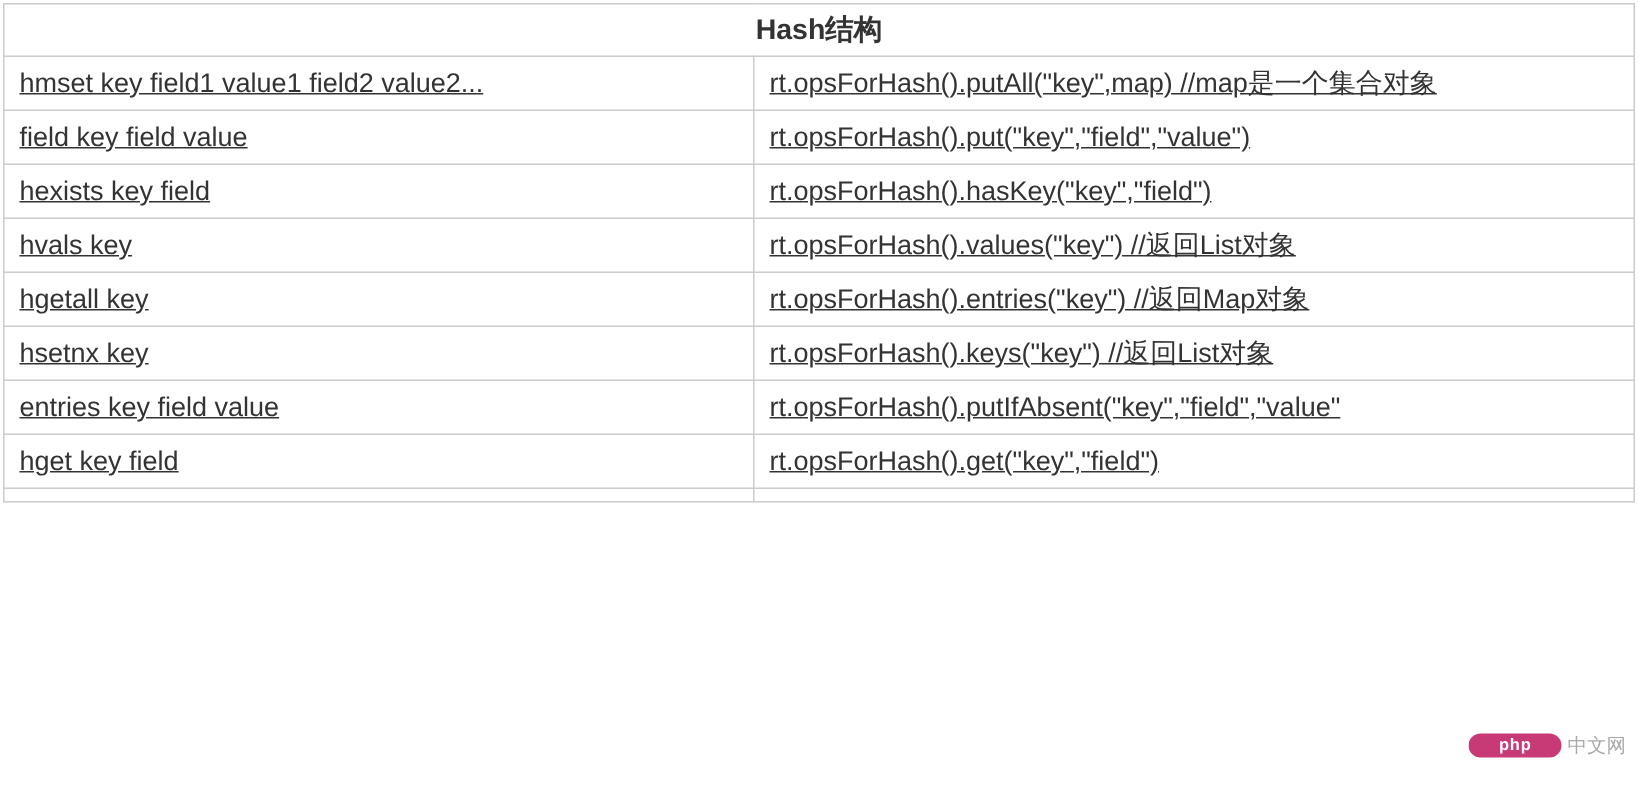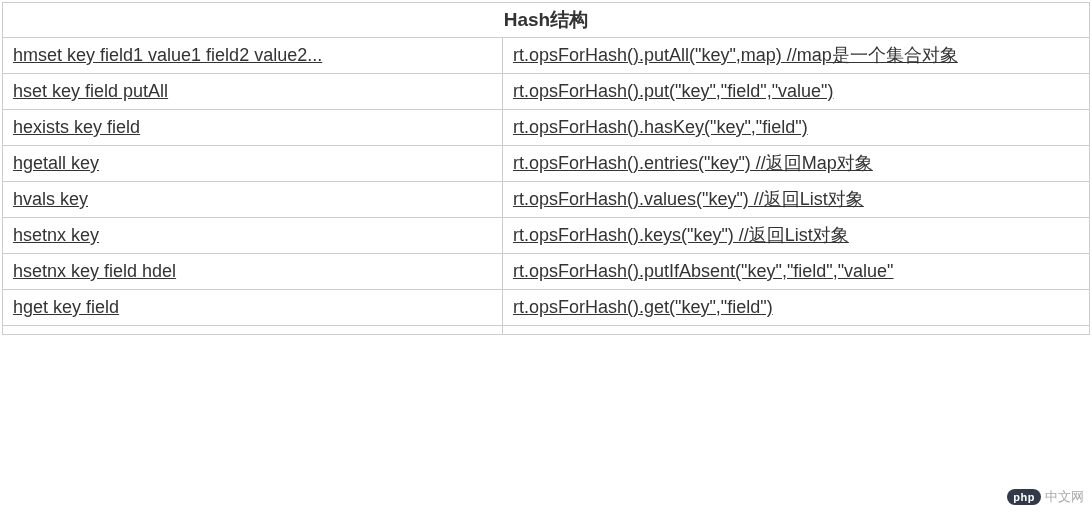--- a/index.html
+++ b/index.html
@@ -47,25 +47,25 @@
       bottom: 20px;
       right: 8px;
       display: flex;
       align-items: center;
       gap: 4px;
       font-size: 13px;
       color: #999;
       opacity: 0.85;
     }
     .watermark-badge {
-      background: #0f172a;
+      background: #be185d;
       color: #fff;
       font-weight: bold;
       font-size: 11px;
-      padding: 2px 6px;
+      padding: 2px 20px;
       border-radius: 10px;
       letter-spacing: 0.5px;
     }
   </style>
 </head>
 <body>
 
 <table>
   <colgroup>
     <col class="col-left">
@@ -75,41 +75,41 @@
     <tr>
       <th colspan="2">Hash结构</th>
     </tr>
   </thead>
   <tbody>
     <tr>
       <td>hmset key field1 value1 field2 value2...</td>
       <td>rt.opsForHash().putAll("key",map) //map是一个集合对象</td>
     </tr>
     <tr>
-      <td>hset key field putAll</td>
+      <td>field key field value</td>
       <td>rt.opsForHash().put("key","field","value")</td>
     </tr>
     <tr>
       <td>hexists key field</td>
       <td>rt.opsForHash().hasKey("key","field")</td>
     </tr>
     <tr>
+      <td>hvals key</td>
+      <td>rt.opsForHash().values("key") //返回List对象</td>
+    </tr>
+    <tr>
       <td>hgetall key</td>
       <td>rt.opsForHash().entries("key")  //返回Map对象</td>
-    </tr>
-    <tr>
-      <td>hvals key</td>
-      <td>rt.opsForHash().values("key") //返回List对象</td>
     </tr>
     <tr>
       <td>hsetnx key</td>
       <td>rt.opsForHash().keys("key") //返回List对象</td>
     </tr>
     <tr>
-      <td>hsetnx key field hdel</td>
+      <td>entries key field value</td>
       <td>rt.opsForHash().putIfAbsent("key","field","value"</td>
     </tr>
     <tr>
       <td>hget key field</td>
       <td>rt.opsForHash().get("key","field")</td>
     </tr>
     <tr>
       <td></td>
       <td></td>
     </tr>

